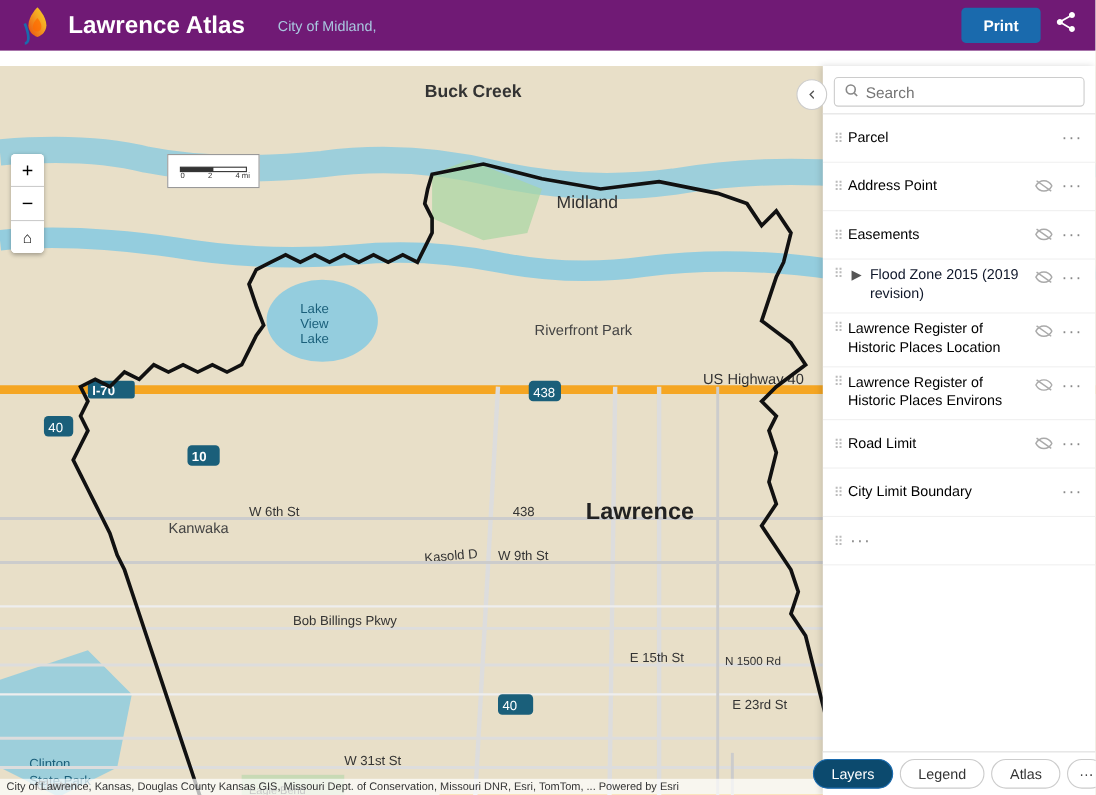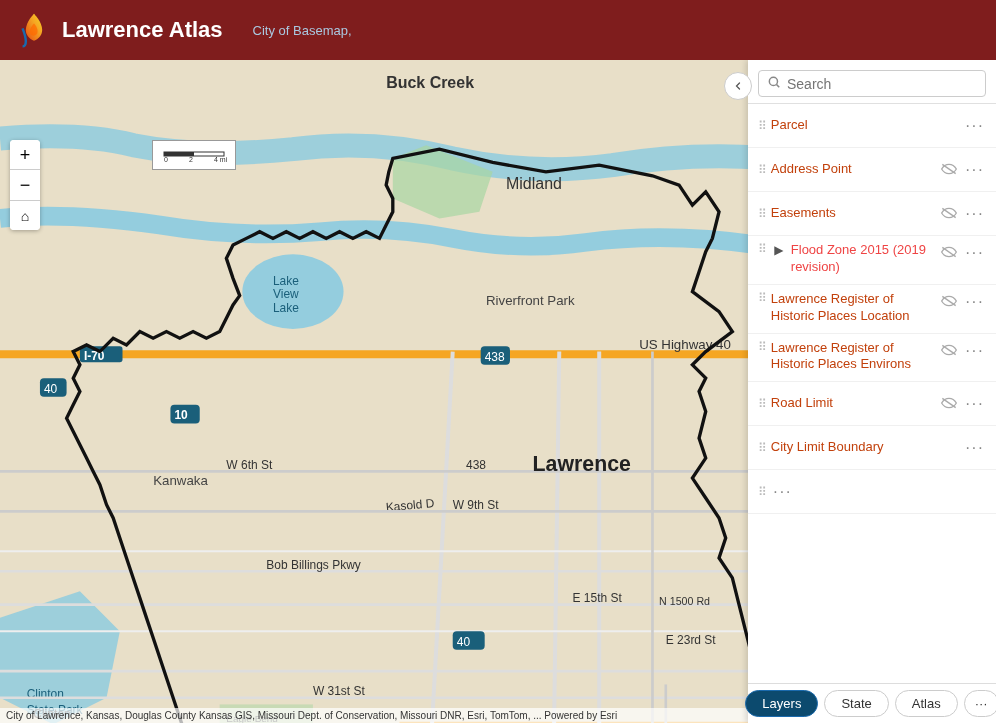--- a/index.html
+++ b/index.html
@@ -2,22 +2,22 @@
 <html><head>
   <meta charset="utf-8">
   <style>
     * { margin: 0; padding: 0; box-sizing: border-box; }
     body { width: 996px; height: 723px; overflow: hidden; font-family: Arial, sans-serif; position: relative; }
 
     
     #header {
       position: absolute;
       top: 0; left: 0; right: 0;
-      height: 60px;
-      background: #7f1d1d;
+      height: 46px;
+      background: #701a75;
       display: flex;
       align-items: center;
       padding: 0 16px;
       z-index: 100;
     }
     #logo-area {
       display: flex;
       align-items: center;
       gap: 10px;
       flex: 1;
@@ -227,25 +227,25 @@
       color: #555;
       cursor: pointer;
       flex-shrink: 0;
       display: flex;
       align-items: center;
       justify-content: center;
     }
     .layer-name {
       flex: 1;
       font-size: 13px;
-      color: #c2410c;
+      color: #000000;
       line-height: 1.3;
     }
     .layer-name.blue {
-      color: #ef4444;
+      color: #0f172a;
     }
     .layer-actions {
       display: flex;
       align-items: center;
       gap: 4px;
     }
     .layer-eye-btn {
       background: none;
       border: none;
       cursor: pointer;
@@ -315,21 +315,29 @@
           <stop offset="0%" style="stop-color:#e84c0e"></stop>
           <stop offset="60%" style="stop-color:#f5a623"></stop>
           <stop offset="100%" style="stop-color:#f5d623"></stop>
         </linearGradient>
       </defs>
       <path d="M18 2 C18 2, 28 12, 28 22 C28 28, 24 33, 18 35 C12 33, 8 28, 8 22 C8 12, 18 2, 18 2Z" fill="url(#flameGrad)"></path>
       <path d="M18 14 C18 14, 24 20, 22 26 C20 30, 14 30, 13 25 C12 20, 18 14, 18 14Z" fill="#ff6a00" opacity="0.7"></path>
       <path d="M4 20 C4 20, 8 30, 8 36 C8 40, 6 42, 4 42" stroke="#1a6aad" stroke-width="3" fill="none"></path>
     </svg>
     <span id="app-title">Lawrence Atlas</span>
-    <span id="subtitle">City of Basemap,</span>
+    <span id="subtitle">City of Midland,</span>
+  </div>
+  <div id="header-actions">
+    <button id="print-btn">Print</button>
+    <button id="share-icon-btn">
+      <svg width="22" height="22" viewBox="0 0 24 24" fill="white" xmlns="http://www.w3.org/2000/svg">
+        <path d="M18 16.08c-.76 0-1.44.3-1.96.77L8.91 12.7c.05-.23.09-.46.09-.7s-.04-.47-.09-.7l7.05-4.11c.54.5 1.25.81 2.04.81 1.66 0 3-1.34 3-3s-1.34-3-3-3-3 1.34-3 3c0 .24.04.47.09.7L8.04 9.81C7.5 9.31 6.79 9 6 9c-1.66 0-3 1.34-3 3s1.34 3 3 3c.79 0 1.5-.31 2.04-.81l7.12 4.16c-.05.21-.08.43-.08.65 0 1.61 1.31 2.92 2.92 2.92 1.61 0 2.92-1.31 2.92-2.92s-1.31-2.92-2.92-2.92z"></path>
+      </svg>
+    </button>
   </div>
 </div>
 
 <div id="map-container">
   <svg id="map-svg" viewBox="0 0 748 660" xmlns="http://www.w3.org/2000/svg" preserveAspectRatio="xMidYMid slice">
 
     <rect width="748" height="660" fill="#e8dfc8"></rect>
 
     <path d="M0 140 Q60 135, 100 145 Q150 155, 220 148 Q280 140, 340 155 Q400 168, 460 160 Q520 150, 580 155 Q640 162, 748 148" stroke="#7ec8e3" stroke-width="18" fill="none" opacity="0.7"></path>
 
@@ -599,17 +607,17 @@
     <div class="layer-item">
       <span class="layer-drag">⠿</span>
       <div class="layer-actions">
         <button class="layer-more-btn">···</button>
       </div>
     </div>
   </div>
 
   <div id="bottom-tabs">
     <button class="tab-btn active">Layers</button>
-    <button class="tab-btn">State</button>
+    <button class="tab-btn">Legend</button>
     <button class="tab-btn">Atlas</button>
     <button class="tab-btn" style="padding:5px 10px;">···</button>
   </div>
 </div>
 
 </body></html>

